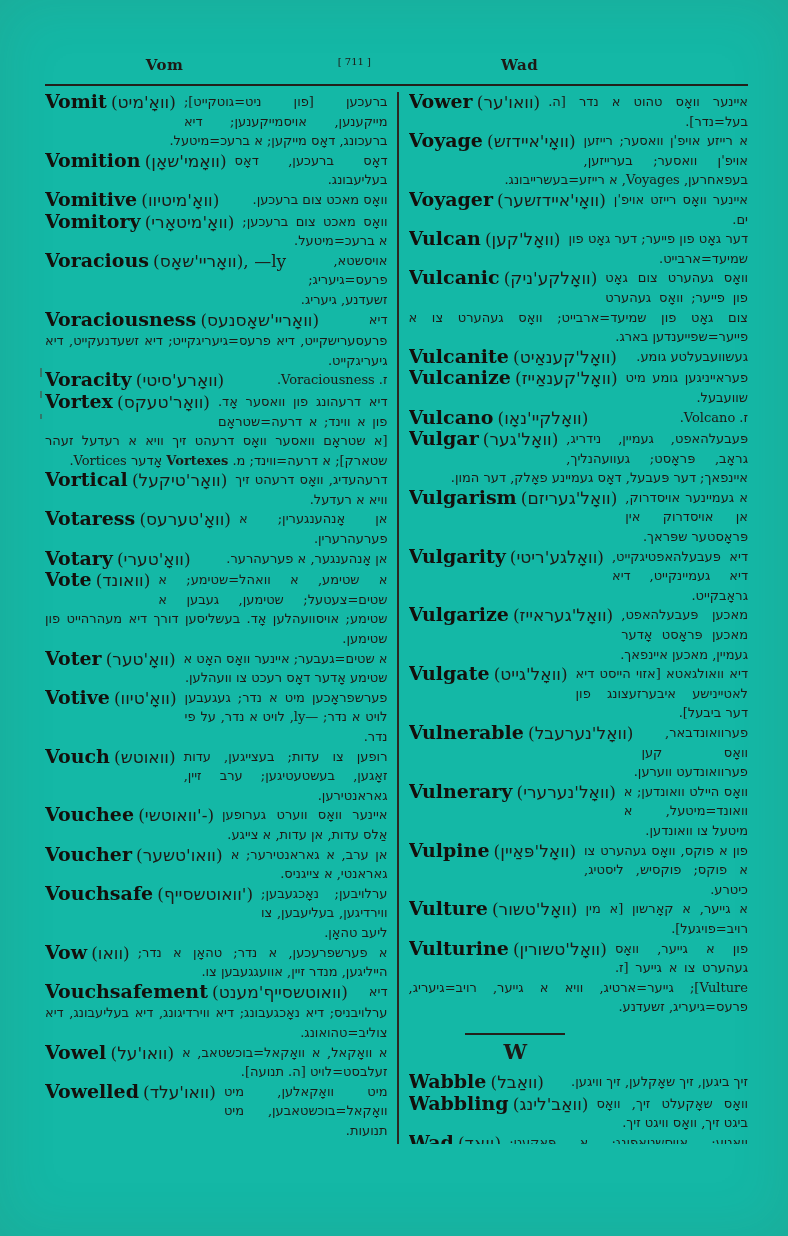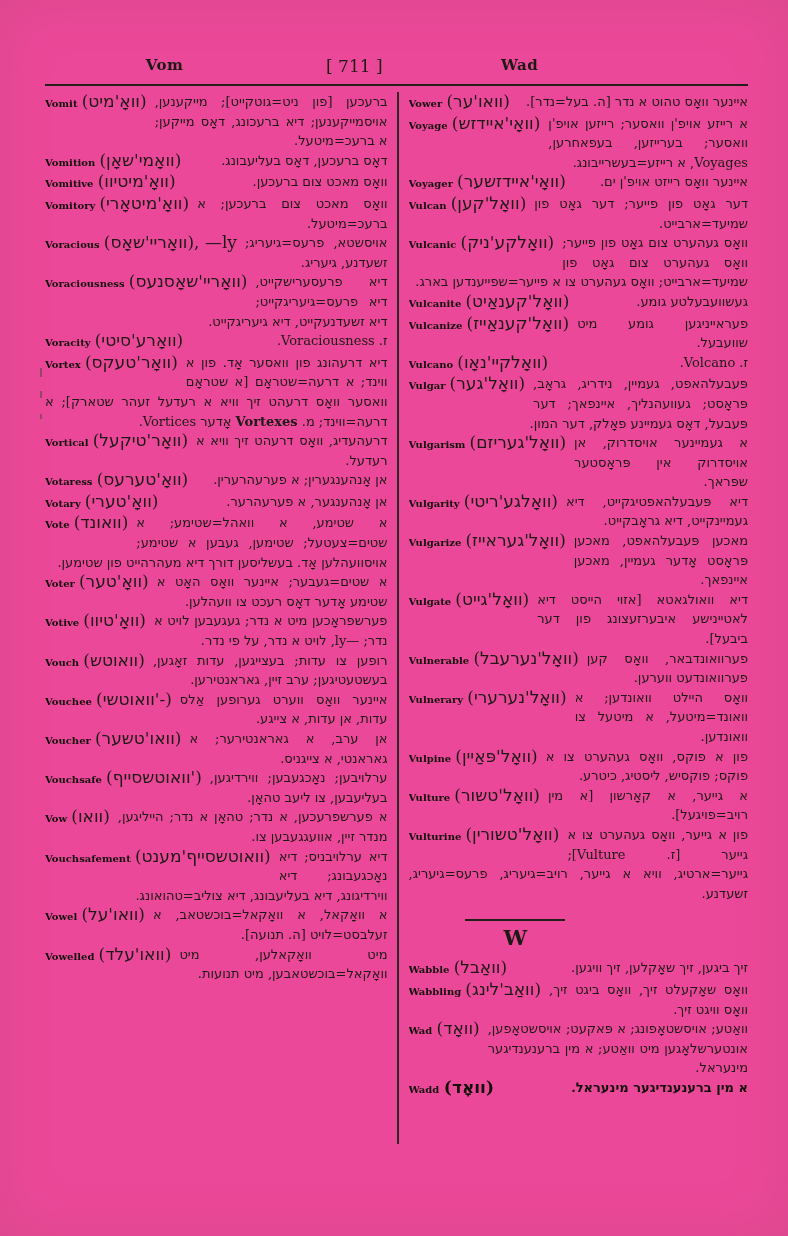--- a/index.html
+++ b/index.html
@@ -1,47 +1,47 @@
 <!DOCTYPE html>
 <html><head>
 <meta charset="utf-8">
 <style>
   html,body{margin:0;padding:0;background:#d8d5cd;}
   .page{
     width:788px;height:1236px;
-    background:#ec4899;
+    background:#14b8a6;
     box-shadow:inset 0 0 60px rgba(90,80,60,.12);
     position:relative;
     box-sizing:border-box;
     padding:56px 40px 8px 45px;
     font-family:"DejaVu Serif","DejaVu Sans",serif;
     color:#1d1a16;
     overflow:hidden;
   }
   .header{position:relative;height:28px;}
   .header span{position:absolute;transform:translateX(-50%);white-space:nowrap;}
   .catchword{font-weight:bold;font-size:15px;letter-spacing:.5px;}
   .cw-left{left:17%;}
   .cw-right{left:67.5%;}
-  .page-number{left:44%;font-size:17px;}
+  .page-number{left:44%;font-size:10px;}
   .head-rule{border-top:2.5px solid #23201b;margin:0 0 6px 0;}
   .columns{display:flex;height:1052px;}
   .col{box-sizing:border-box;overflow:hidden;}
   .col-left{width:50%;padding-right:9px;}
   .col-right{width:50%;border-left:2px solid #2c2823;padding-left:10px;}
   .entry{
     margin:0;overflow:hidden;
     direction:rtl;text-align:justify;text-align-last:right;
     font-size:13px;line-height:19.6px;
   }
   .entry .hw{
     float:left;direction:ltr;unicode-bidi:isolate;
     margin-right:8px;white-space:nowrap;
   }
-  .entry .hw b{font-size:10px;font-weight:bold;color:#13100c;}
+  .entry .hw b{font-size:19px;font-weight:bold;color:#13100c;}
   .entry .pron{font-size:17px;}
   .entry b{font-weight:bold;}
   .entry-bold{font-weight:bold;color:#13100c;}
   .w-divider{
     width:100px;border-top:2px solid #23201b;
     margin:16px auto 4px auto;transform:translateX(-63px);
   }
   .section-letter{
     text-align:center;font-weight:bold;font-size:21px;
     font-family:"DejaVu Serif",serif;direction:ltr;

